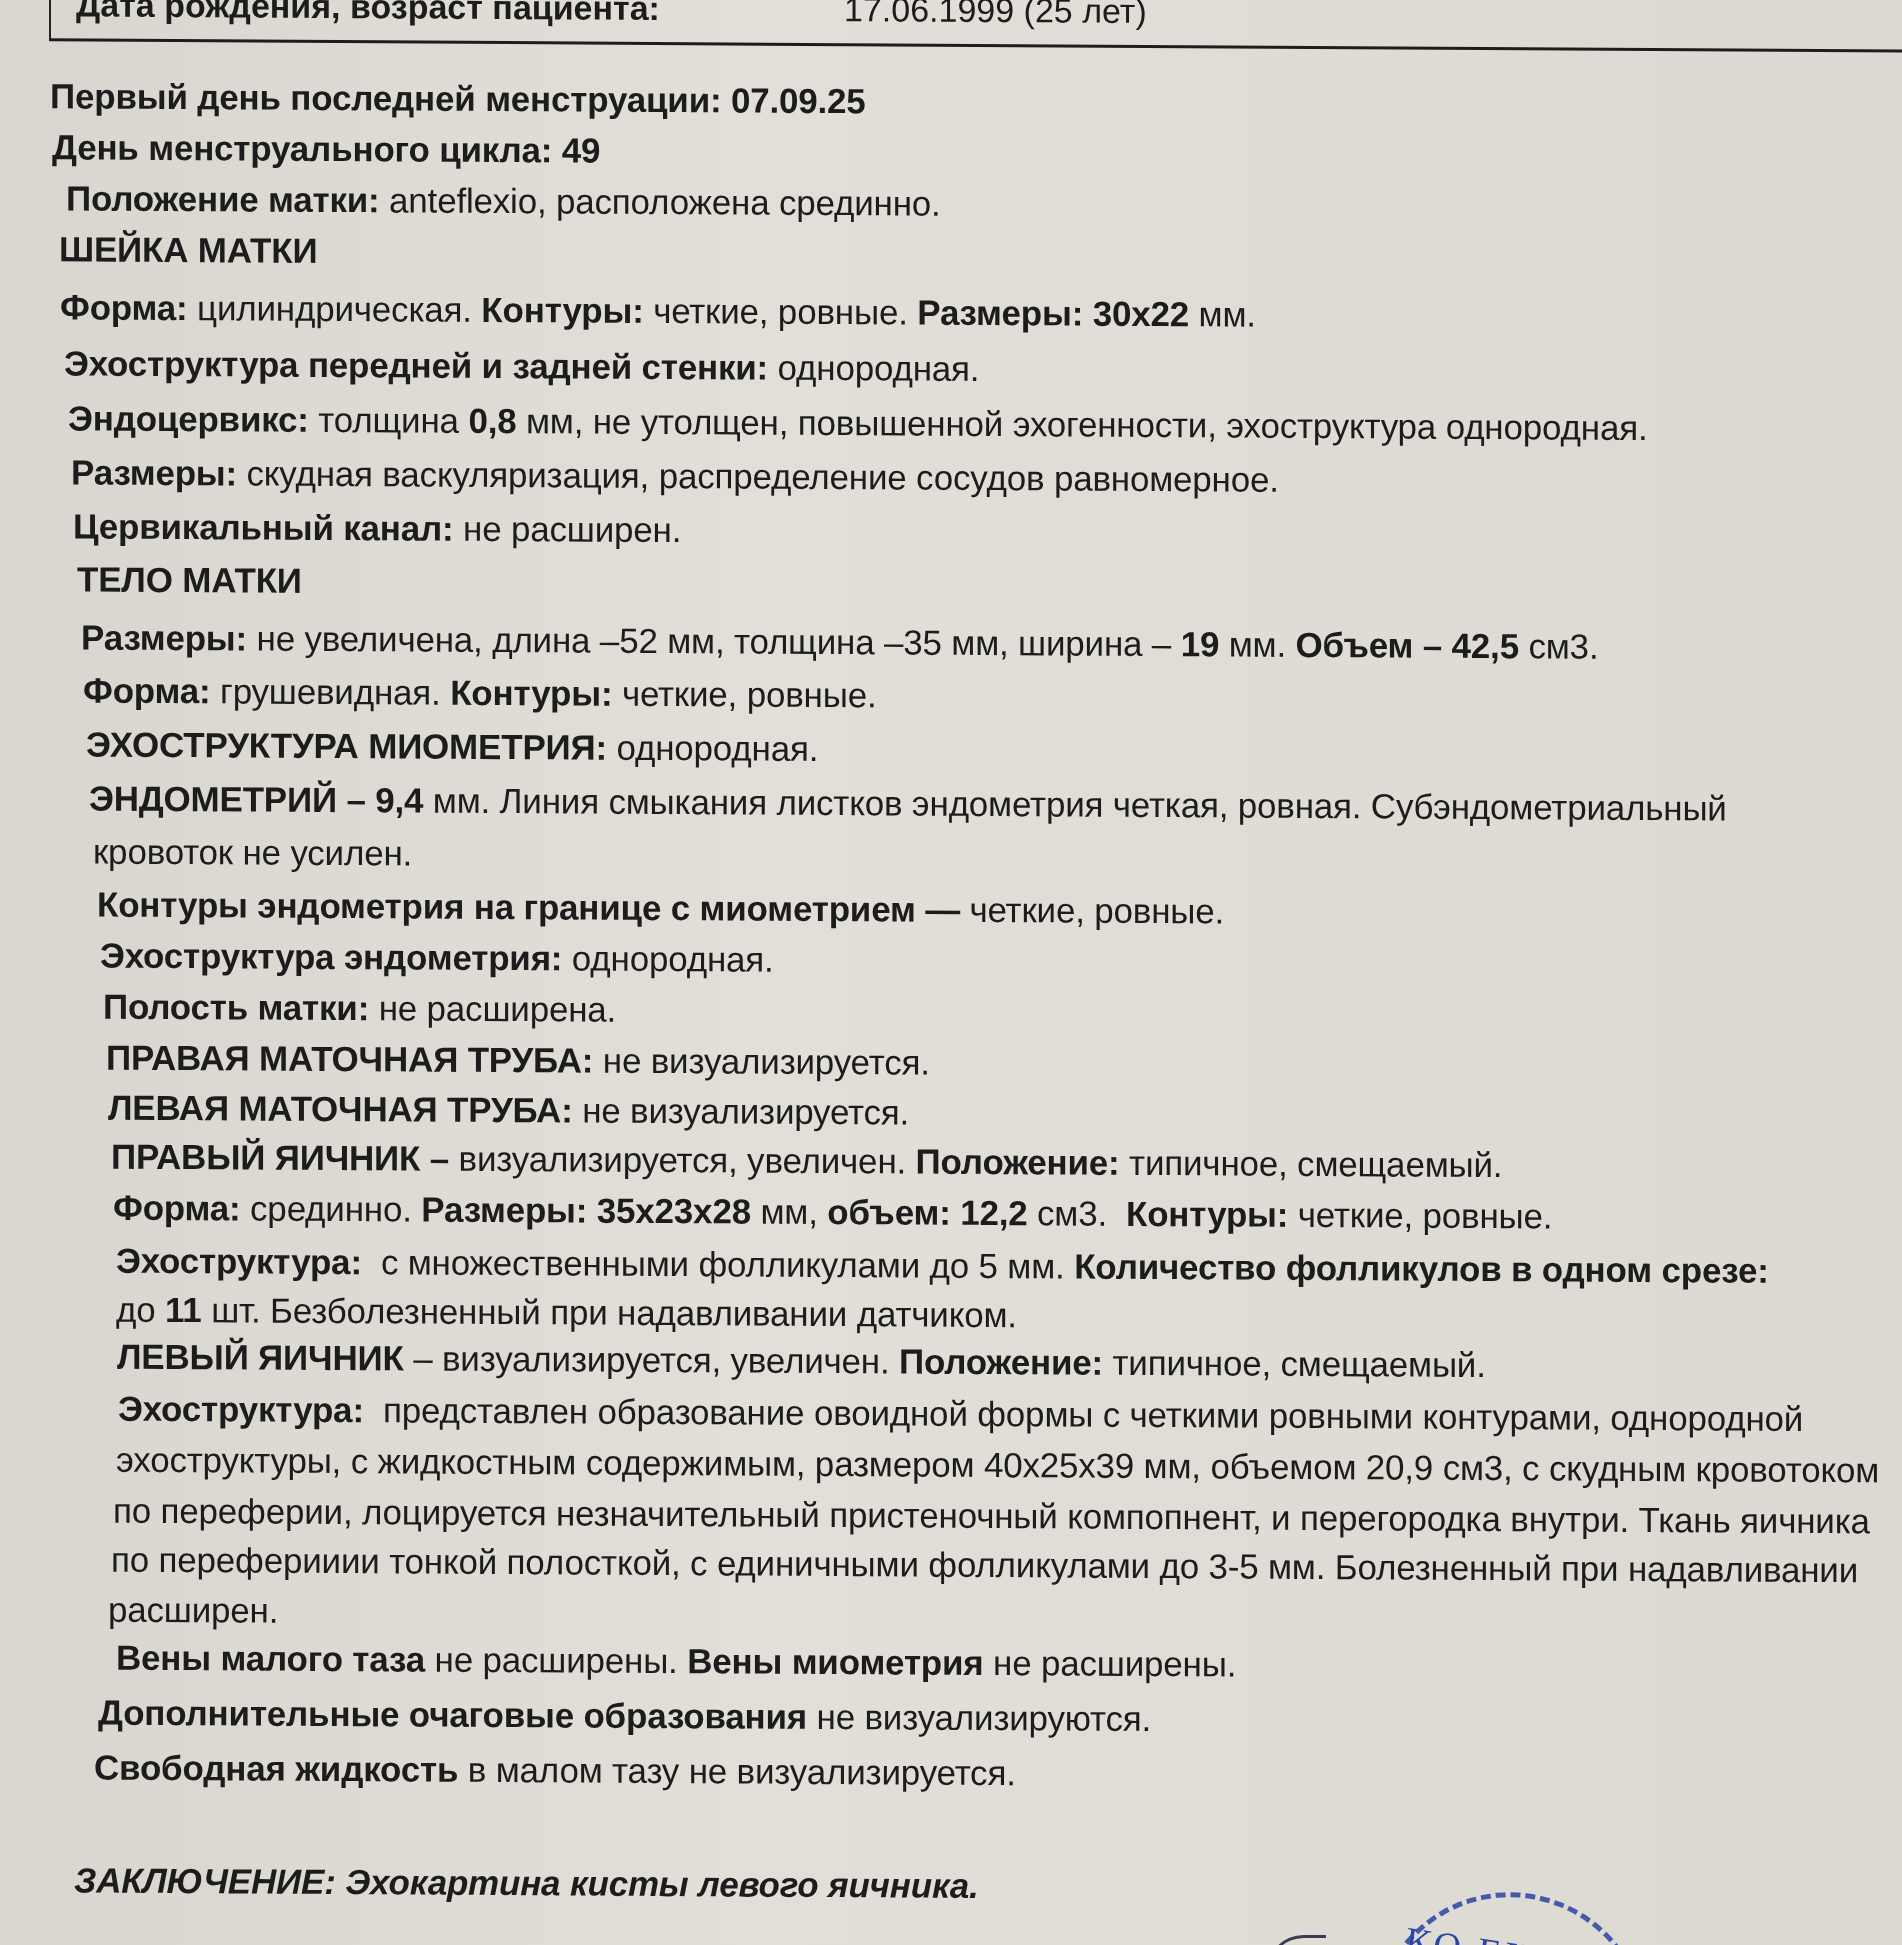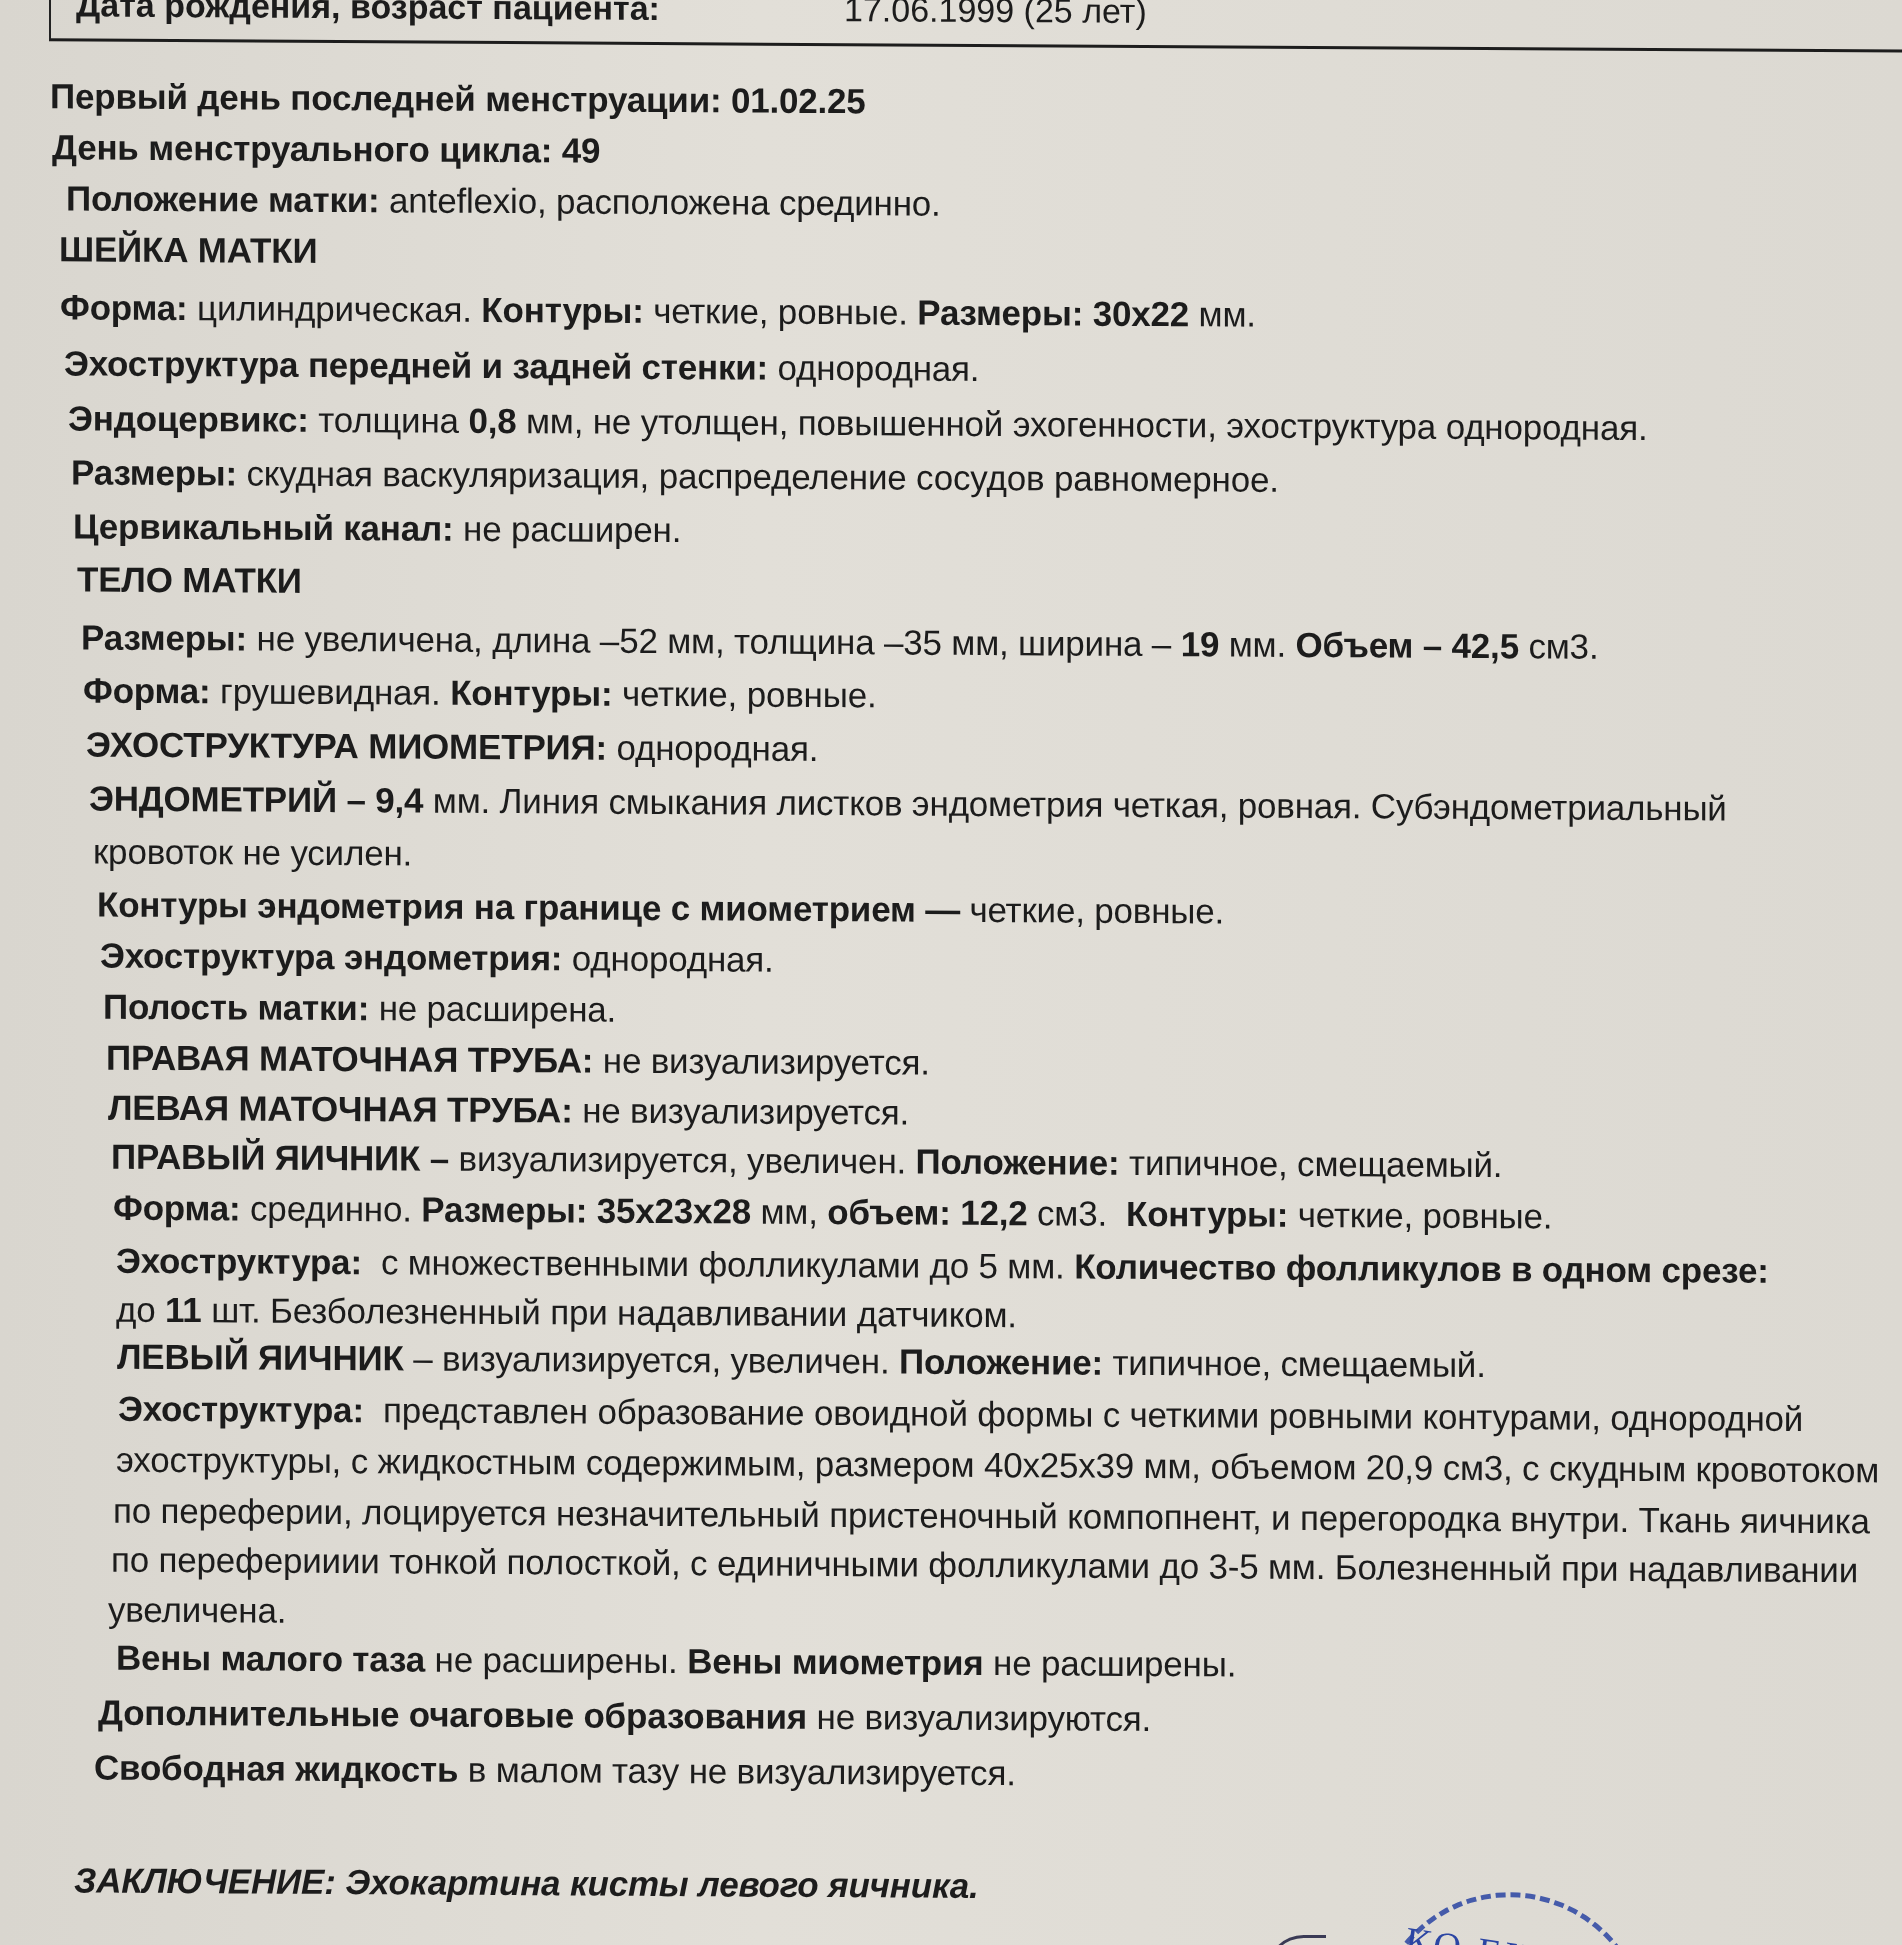--- a/index.html
+++ b/index.html
@@ -40,21 +40,21 @@
 <body>
 
 <div class="page">
 
   <div class="header-box"></div>
   <div class="header-row">
     <span class="lbl">Дата рождения, возраст пациента:</span><span>17.06.1999 (25 лет)</span>
   </div>
 
   <div class="line b" style="left:50px; top:74px;">
-    <span>Первый день последней менструации:</span> <span>01.02.25</span>
+    <span>Первый день последней менструации:</span> <span>07.09.25</span>
   </div>
   <div class="line b" style="left:52px; top:125px;">
     <span>День менструального цикла:</span> <span>49</span>
   </div>
   <div class="line" style="left:66px; top:176px;">
     <span class="b">Положение матки:</span> <span>anteflexio, расположена срединно.</span>
   </div>
 
   <div class="line b" style="left:59px; top:227px;">ШЕЙКА МАТКИ</div>
   <div class="line" style="left:60px; top:285px;">
@@ -128,21 +128,21 @@
   <div class="line" style="left:117px; top:1334px;">
     <span class="b">ЛЕВЫЙ ЯИЧНИК</span> <span>– визуализируется, увеличен.</span>
     <span class="b">Положение:</span> <span>типичное, смещаемый.</span>
   </div>
   <div class="line" style="left:118px; top:1386px;">
     <span class="b">Эхоструктура:</span>&nbsp; <span>представлен образование овоидной формы с четкими ровными контурами, однородной</span>
   </div>
   <div class="line" style="left:116px; top:1437px;">эхоструктуры, с жидкостным содержимым, размером 40х25х39 мм, объемом 20,9 см3, с скудным кровотоком</div>
   <div class="line" style="left:113px; top:1488px;">по переферии, лоцируется незначительный пристеночный компопнент, и перегородка внутри. Ткань яичника</div>
   <div class="line" style="left:111px; top:1537px;">по переферииии тонкой полосткой, с единичными фолликулами до 3-5 мм. Болезненный при надавливании</div>
-  <div class="line" style="left:108px; top:1587px;">увеличена.</div>
+  <div class="line" style="left:108px; top:1587px;">расширен.</div>
 
   <div class="line" style="left:116px; top:1635px;">
     <span class="b">Вены малого таза</span> <span>не расширены.</span>
     <span class="b">Вены миометрия</span> <span>не расширены.</span>
   </div>
   <div class="line" style="left:98px; top:1690px;">
     <span class="b">Дополнительные очаговые образования</span> <span>не визуализируются.</span>
   </div>
   <div class="line" style="left:94px; top:1745px;">
     <span class="b">Свободная жидкость</span> <span>в малом тазу не визуализируется.</span>

